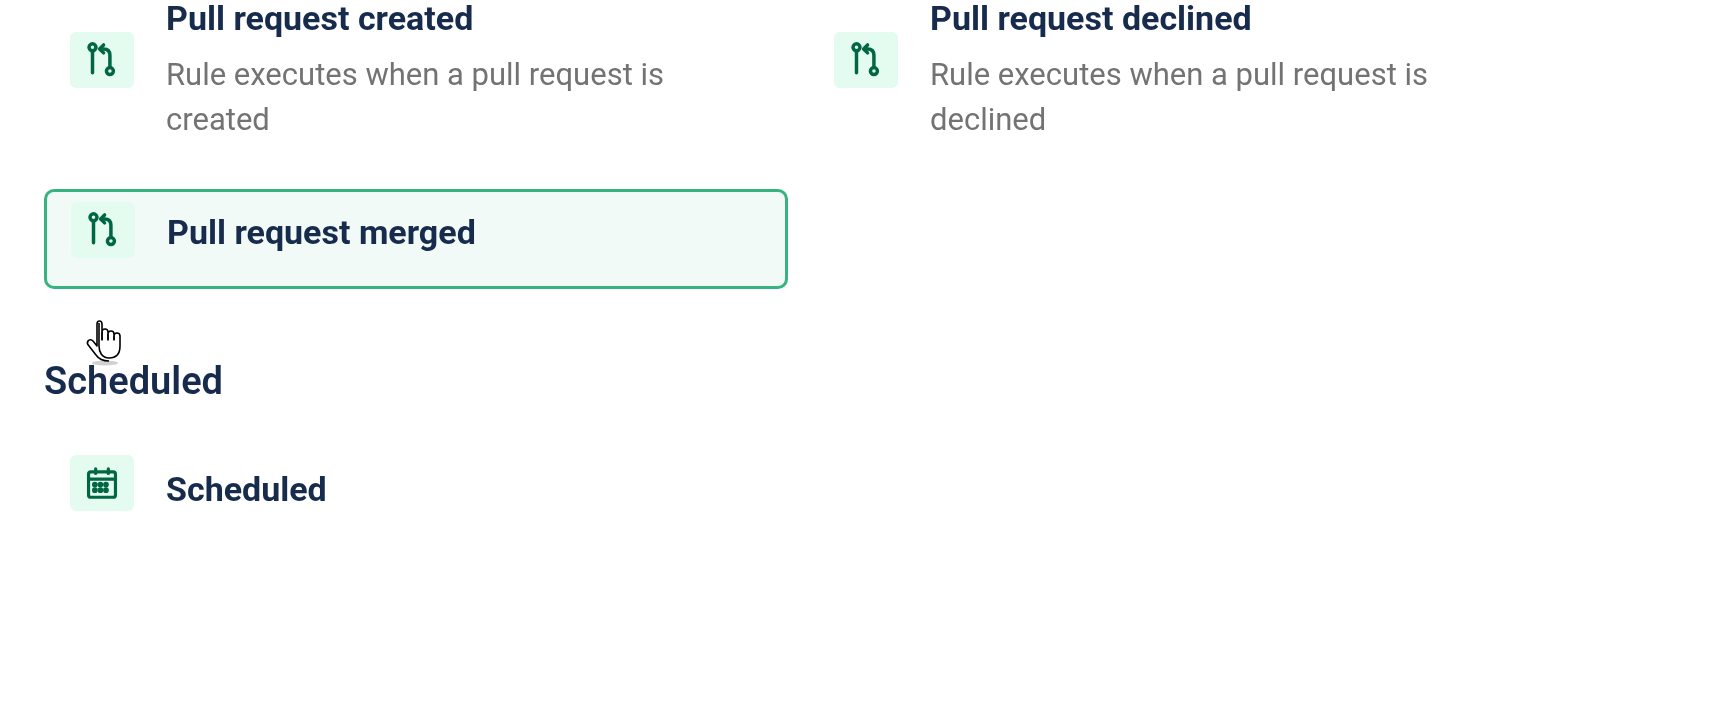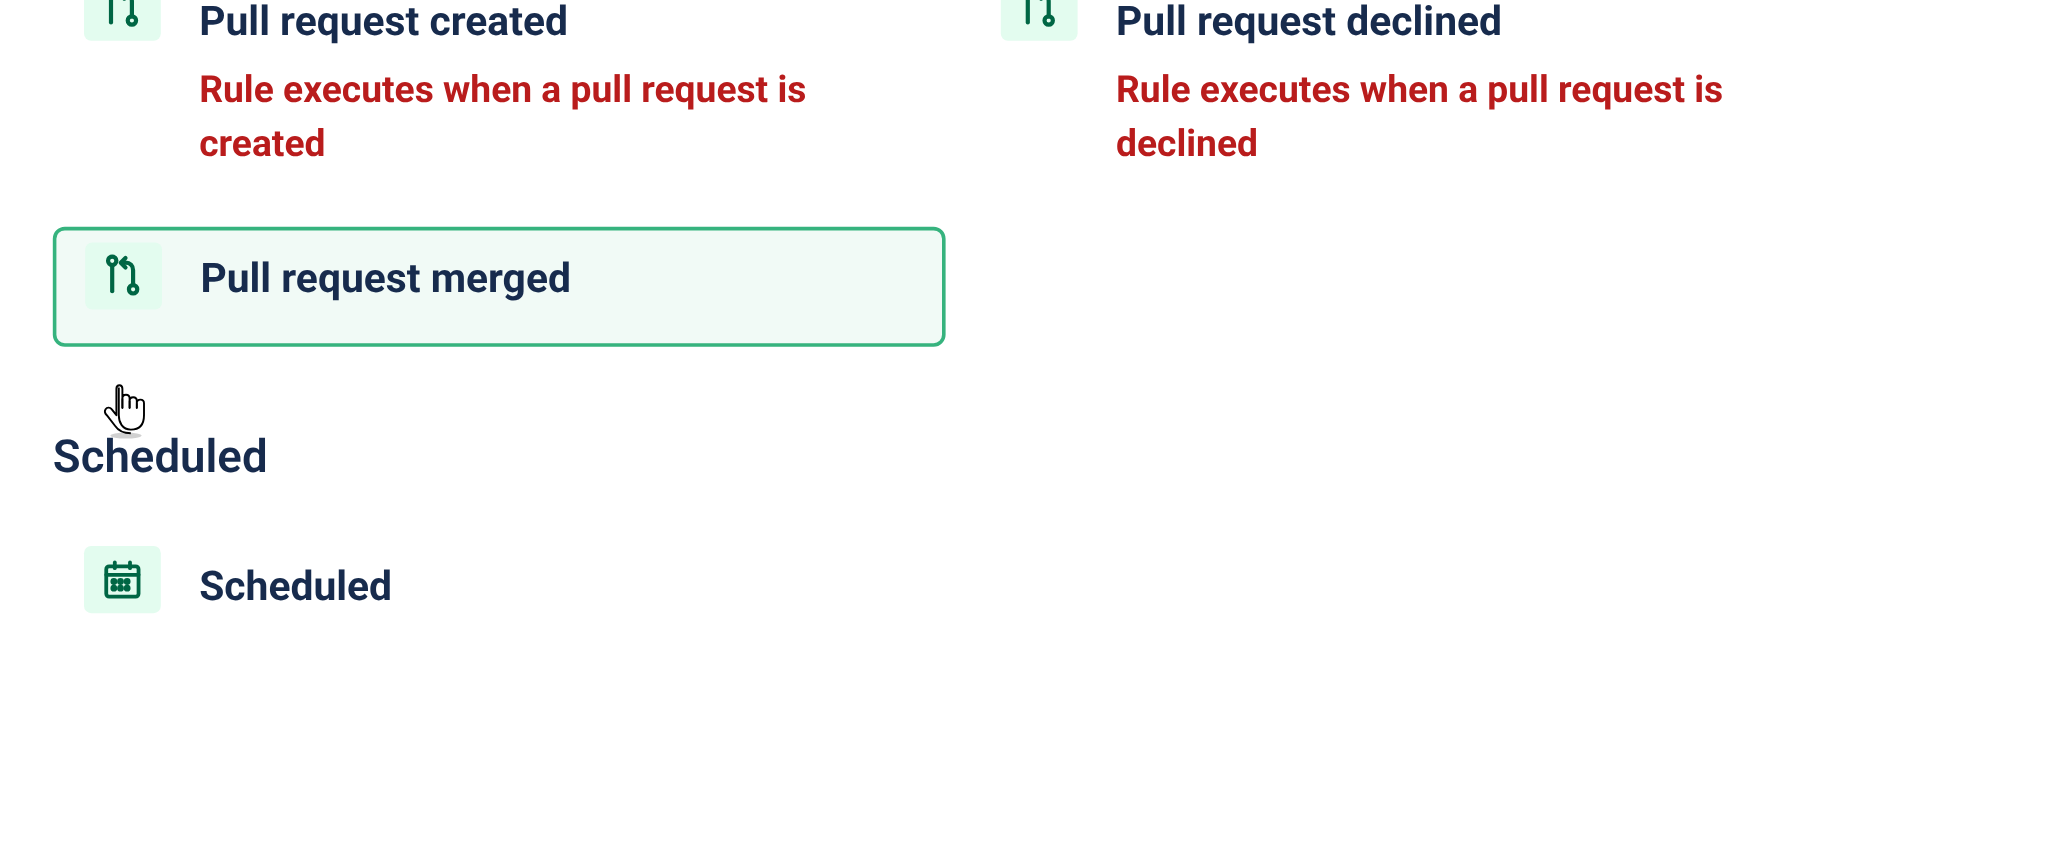--- a/index.html
+++ b/index.html
@@ -32,20 +32,21 @@
       cursor: pointer;
     }
     .card.selected {
       border: 3px solid #36b37e;
       background: #f1faf6;
       justify-content: space-between;
     }
     .card.top-row {
       padding-top: 0;
       padding-bottom: 24px;
+      align-items: center;
     }
     .icon-box {
       width: 64px;
       height: 56px;
       background: #e3fcef;
       border-radius: 6px;
       display: flex;
       align-items: center;
       justify-content: center;
       flex-shrink: 0;
@@ -66,22 +67,22 @@
       font-weight: 700;
       color: #172b4d;
       line-height: 1.2;
       margin-bottom: 14px;
     }
     .card.top-row .card-title {
       margin-top: -4px;
     }
     .card-desc {
       font-size: 31px;
-      font-weight: 700;
-      color: #b91c1c;
+      font-weight: 400;
+      color: #737373;
       line-height: 1.45;
     }
     .section-header {
       font-size: 38px;
       font-weight: 600;
       color: #172b4d;
       margin-top: 70px;
       margin-bottom: 40px;
     }
     .cursor-pointer-overlay {

